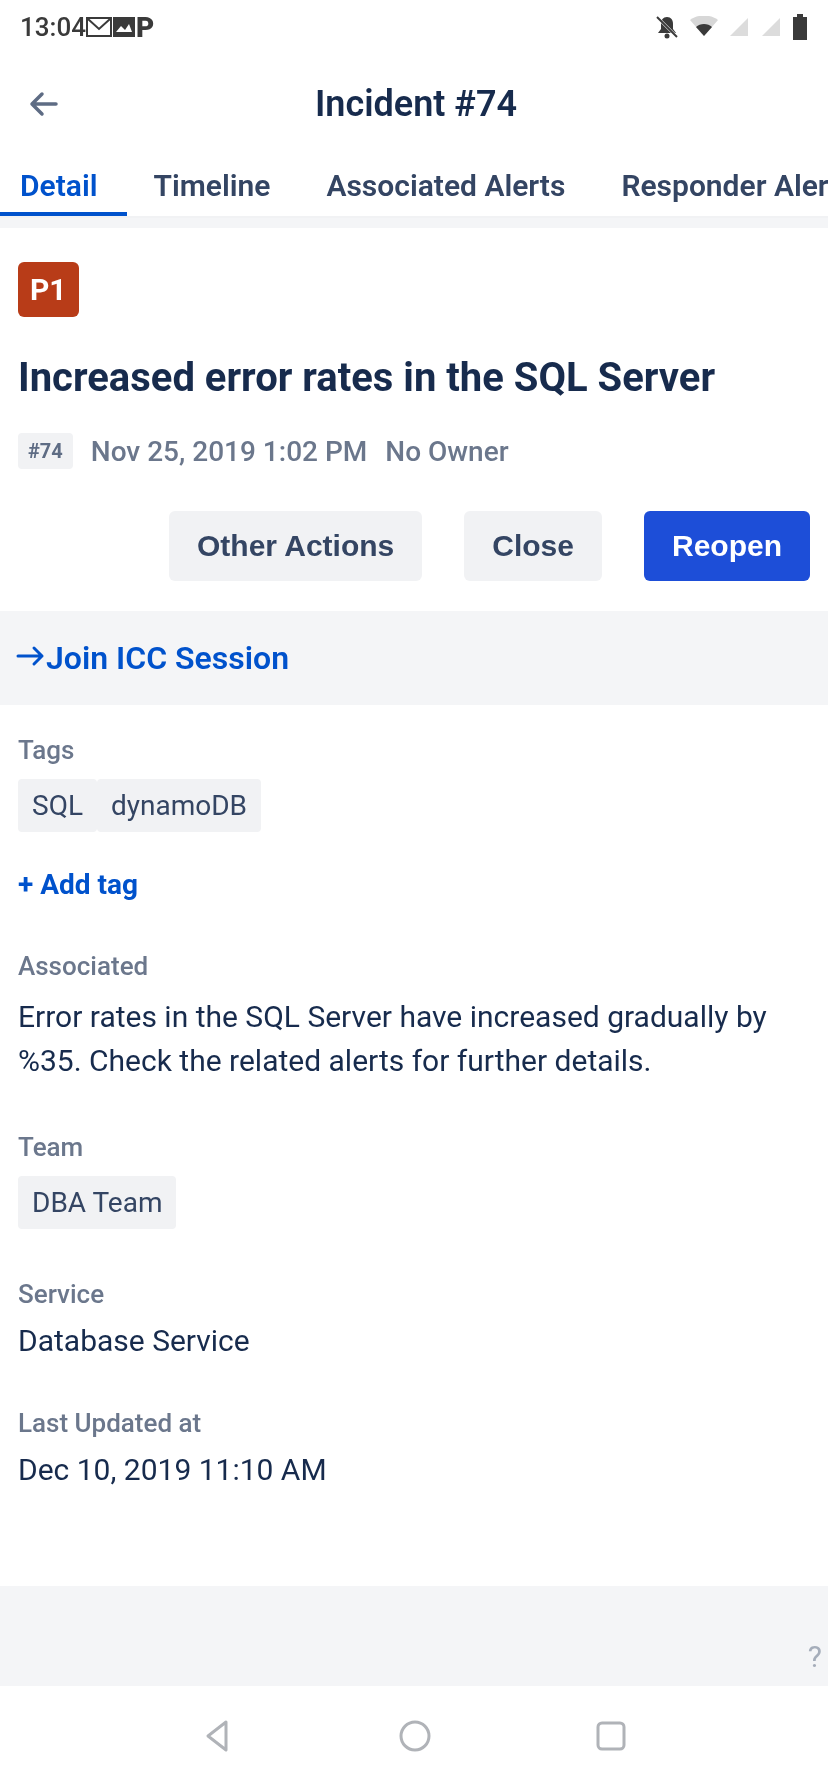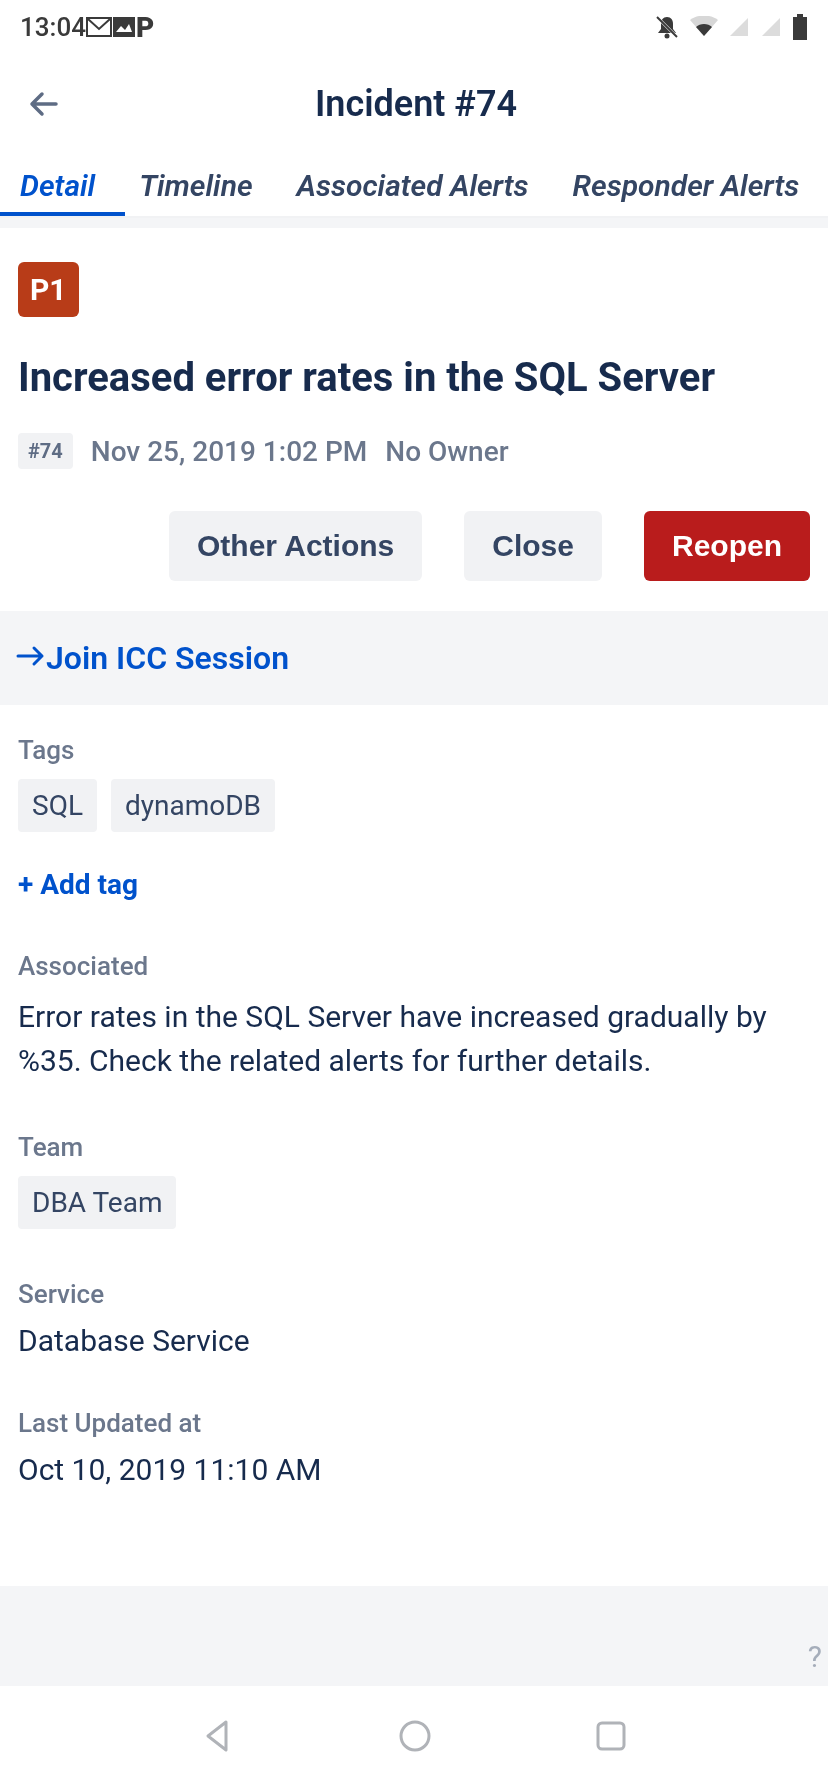--- a/index.html
+++ b/index.html
@@ -43,25 +43,24 @@
     font-size: 36px;
     font-weight: 600;
     color:#172B4D;
     pointer-events:none;
   }
   .tabs {
     display:flex;
     height: 64px;
     border-bottom: 2px solid #f1f2f4;
     padding-left: 20px;
-    gap: 44px;
+    gap: 56px;
     align-items: center;
     overflow:hidden;
     white-space:nowrap;
-    font-style:italic;
   }
   .tab {
     font-size: 30px;
     font-weight:600;
     color:#344563;
     height:100%;
     display:flex; align-items:center;
     position:relative;
   }
   .tab.active { color:#0052CC; }
@@ -122,39 +121,39 @@
   }
   .btn {
     font-size:30px;
     font-weight:600;
     padding:18px 28px;
     border-radius:6px;
     border:none;
     cursor:pointer;
   }
   .btn.secondary { background:#f1f2f4; color:#344563; }
-  .btn.primary { background:#b91c1c; color:#fff; }
+  .btn.primary { background:#1d4ed8; color:#fff; }
   .icc-section {
     background:#f4f5f7;
     padding: 28px 16px;
     display:flex; align-items:center; gap:0;
   }
   .icc-link {
     color:#0052CC;
     font-size:32px;
     font-weight:600;
   }
   .detail-block { padding: 30px 18px 20px 18px; }
   .field-label {
     color:#6B778C;
     font-size:26px;
     font-weight:500;
     margin-bottom:14px;
   }
-  .tag-row { display:flex; gap:14px; flex-wrap:wrap; }
+  .tag-row { display:flex; flex-wrap:wrap; }
   .tag-chip {
     background:#f1f2f4;
     color:#344563;
     font-size:28px;
     padding:10px 14px;
     border-radius:4px;
   }
   .add-tag {
     color:#0052CC;
     font-size:28px;
@@ -317,21 +316,21 @@
   </div>
 </div>
 
 <div class="detail-block">
   <div class="field-label">Service</div>
   <div class="value-text">Database Service</div>
 </div>
 
 <div class="detail-block">
   <div class="field-label">Last Updated at</div>
-  <div class="value-text">Oct 10, 2019 11:10 AM</div>
+  <div class="value-text">Dec 10, 2019 11:10 AM</div>
 </div>
 
 <div class="bottom-gap"></div>
 <div class="help-icon">?</div>
 
 <div class="nav-bar">
   <span class="nav-btn">
     <svg width="36" height="36" viewBox="0 0 36 36">
         <path d="M26 4 L8 18 L26 32 Z" fill="none" stroke="#b0b3b8" stroke-width="3" stroke-linejoin="round"></path>
       </svg>

